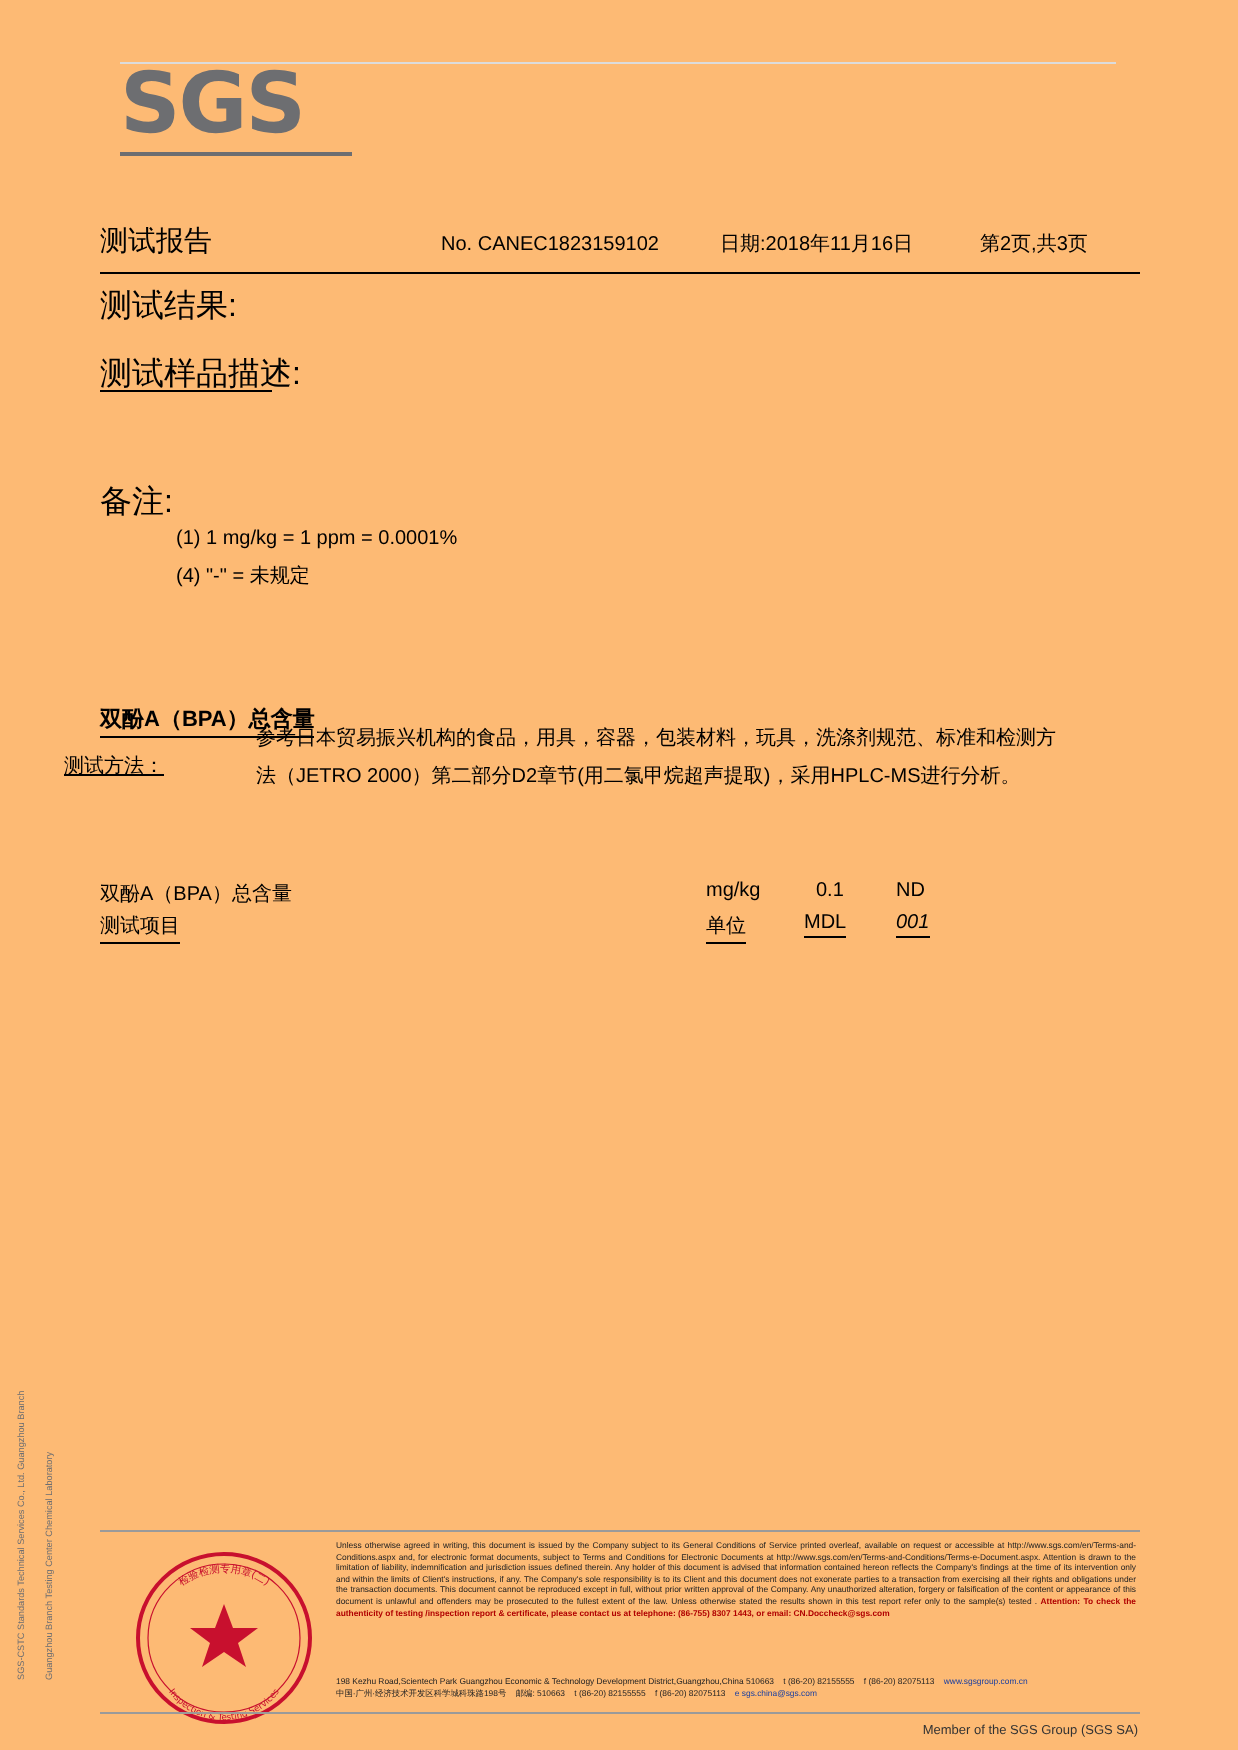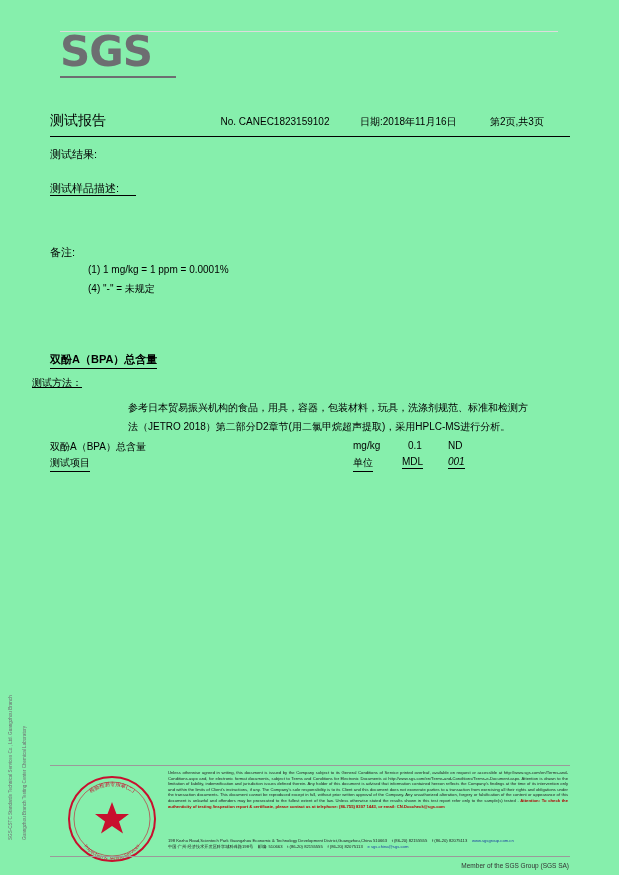--- a/index.html
+++ b/index.html
@@ -7,21 +7,21 @@
     padding: 0;
     background: #b8b8b8;
   }
   body {
     font-family: "Liberation Sans", sans-serif;
   }
   .page {
     position: relative;
     width: 619px;
     height: 875px;
-    background: #86efac;
+    background: #fdba74;
     overflow: hidden;
   }
   
   .logo-block {
     position: absolute;
     left: 60px;
     top: 30px;
     width: 120px;
   }
   .logo-text {
@@ -76,21 +76,21 @@
   .title-underline {
     position: absolute;
     left: 50px;
     top: 136px;
     width: 520px;
     border-bottom: 1px solid #000;
   }
   
   .body-text {
     position: absolute;
-    font-size: 11px;
+    font-size: 16px;
     color: #000;
     line-height: 16px;
   }
   .line-result { left: 50px; top: 146px; }
   .line-sampdesc { left: 50px; top: 180px; }
   .sample-underline {
     position: absolute;
     left: 50px;
     top: 195px;
     width: 86px;
@@ -147,21 +147,21 @@
     position: absolute;
     left: 32px;
     top: 376px;
     font-size: 10px;
     color: #000;
     text-decoration: underline;
   }
   .method-text {
     position: absolute;
     left: 128px;
-    top: 398px;
+    top: 360px;
     width: 420px;
     font-size: 10px;
     color: #000;
     line-height: 19px;
   }
 
   
   .res-head {
     position: absolute;
     left: 50px;
@@ -284,21 +284,21 @@
   <div class="notes">
     <div>(1) 1 mg/kg = 1 ppm = 0.0001%</div>
     <div>(4) "-" = 未规定</div>
   </div>
 
   <div class="section-head">双酚A（BPA）总含量</div>
 
   <div class="method-label">测试方法：</div>
   <div class="method-text">
     <div>参考日本贸易振兴机构的食品，用具，容器，包装材料，玩具，洗涤剂规范、标准和检测方</div>
-    <div>法（JETRO 2018）第二部分D2章节(用二氯甲烷超声提取)，采用HPLC-MS进行分析。</div>
+    <div>法（JETRO 2000）第二部分D2章节(用二氯甲烷超声提取)，采用HPLC-MS进行分析。</div>
   </div>
 
   <div class="res-head">
     <span class="res-col-item"><span class="u">测试项目</span></span>
     <span class="res-col-unit"><span class="u">单位</span></span>
     <span class="res-col-mdl"><span class="u">MDL</span></span>
     <span class="res-col-001"><span class="u">001</span></span>
   </div>
 
   <div class="res-row">

